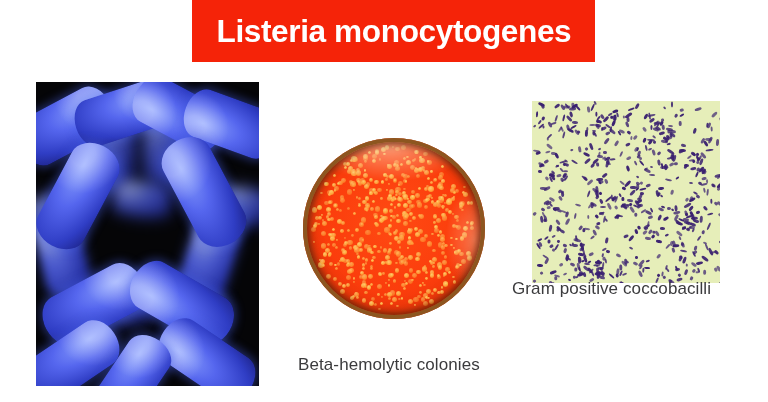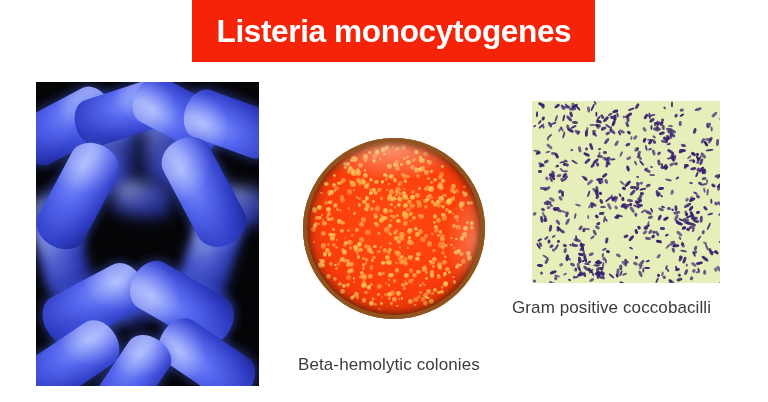--- a/index.html
+++ b/index.html
@@ -152,21 +152,21 @@
     font-weight: normal;
     white-space: nowrap;
     letter-spacing: 0.1px;
   }
   #caption-plate {
     left: 298px;
     top: 355px;
   }
   #caption-gram {
     left: 512px;
-    top: 298px;
+    top: 279px;
     text-align: center;
   }
 </style>
 </head>
 <body>
 
 <div id="title-banner">
   <span id="title-text">Listeria monocytogenes</span>
 </div>
 

